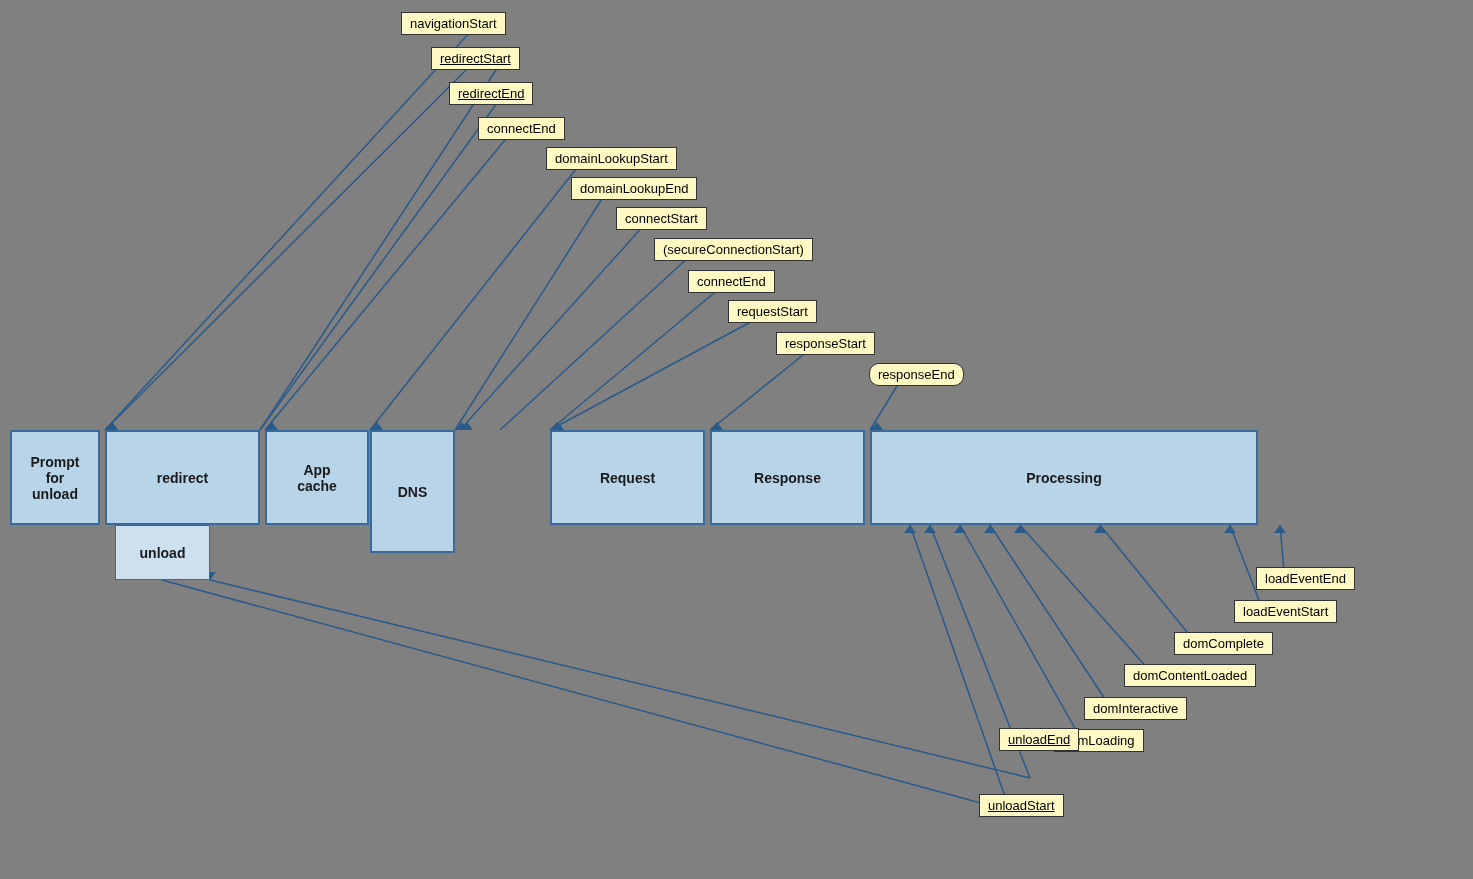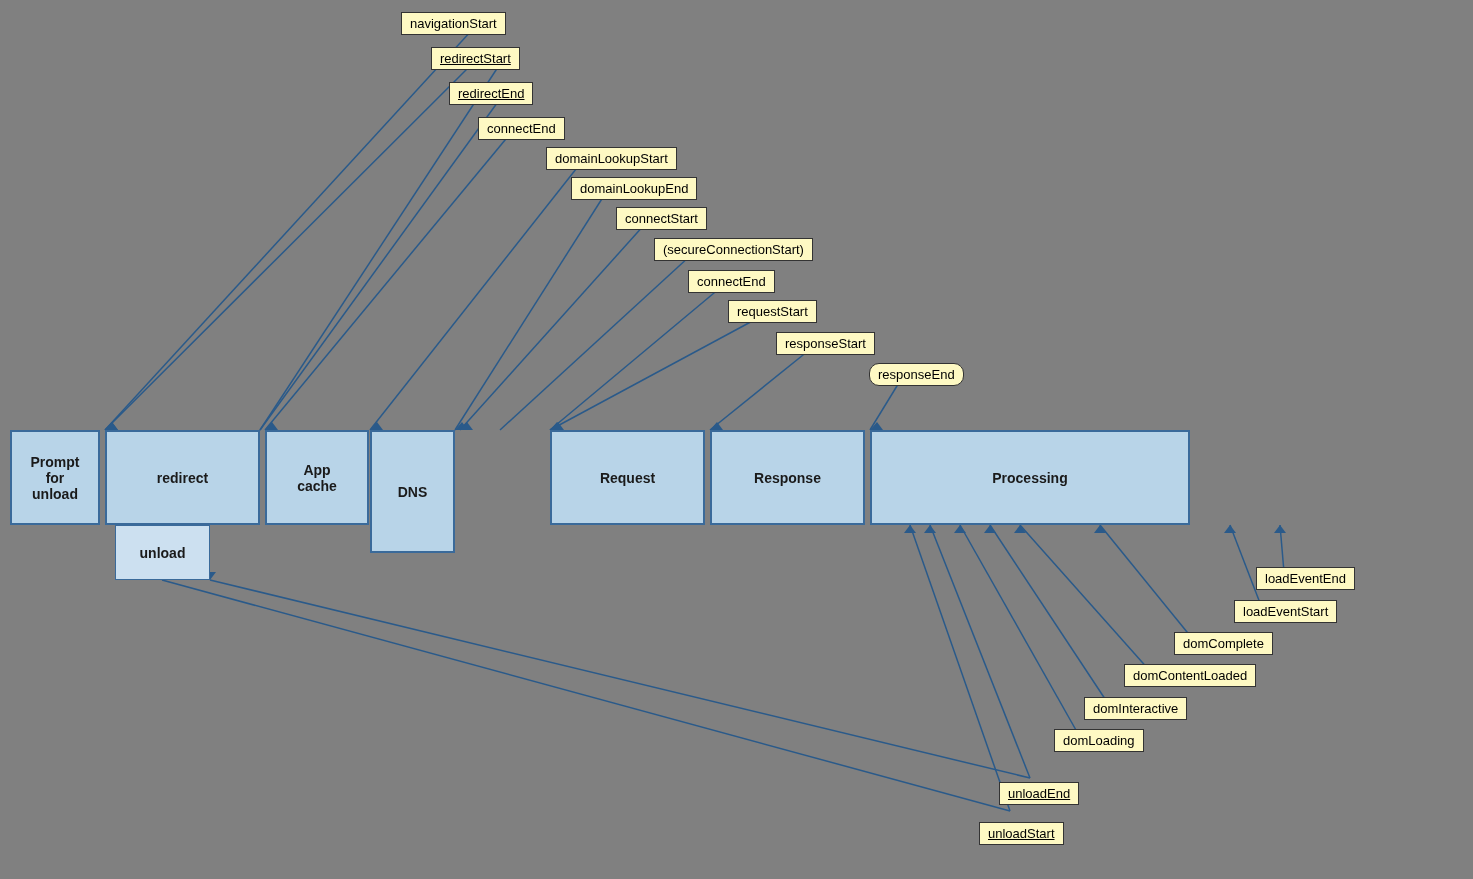--- a/index.html
+++ b/index.html
@@ -187,21 +187,21 @@
   </div>
   <div class="phase-box" style="left:370px;top:430px;width:85px;height:123px;">
     <span>DNS</span>
   </div>
   <div class="phase-box" style="left:550px;top:430px;width:155px;height:95px;">
     <span>Request</span>
   </div>
   <div class="phase-box" style="left:710px;top:430px;width:155px;height:95px;">
     <span>Response</span>
   </div>
-  <div class="phase-box" style="left:870px;top:430px;width:320px;height:95px;">
+  <div class="phase-box" style="left:870px;top:430px;width:388px;height:95px;">
     <span>Processing</span>
   </div>
 
   <div class="label-box" style="left:1240px;top:567px;">
     <span>loadEventEnd</span>
   </div>
   <div class="label-box" style="left:1218px;top:600px;">
     <span>loadEventStart</span>
   </div>
   <div class="label-box" style="left:1158px;top:632px;">
@@ -209,19 +209,19 @@
   </div>
   <div class="label-box" style="left:1108px;top:664px;">
     <span>domContentLoaded</span>
   </div>
   <div class="label-box" style="left:1068px;top:697px;padding-left:8px;">
     <span>domInteractive</span>
   </div>
   <div class="label-box" style="left:1038px;top:729px;">
     <span>domLoading</span>
   </div>
-  <div class="label-box underline" style="left:983px;top:782px;">
+  <div class="label-box underline" style="left:983px;top:728px;">
     <span>unloadEnd</span>
   </div>
-  <div class="label-box underline" style="left:963px;top:822px;">
+  <div class="label-box underline" style="left:963px;top:794px;">
     <span>unloadStart</span>
   </div>
 </div>
 
 </body></html>

